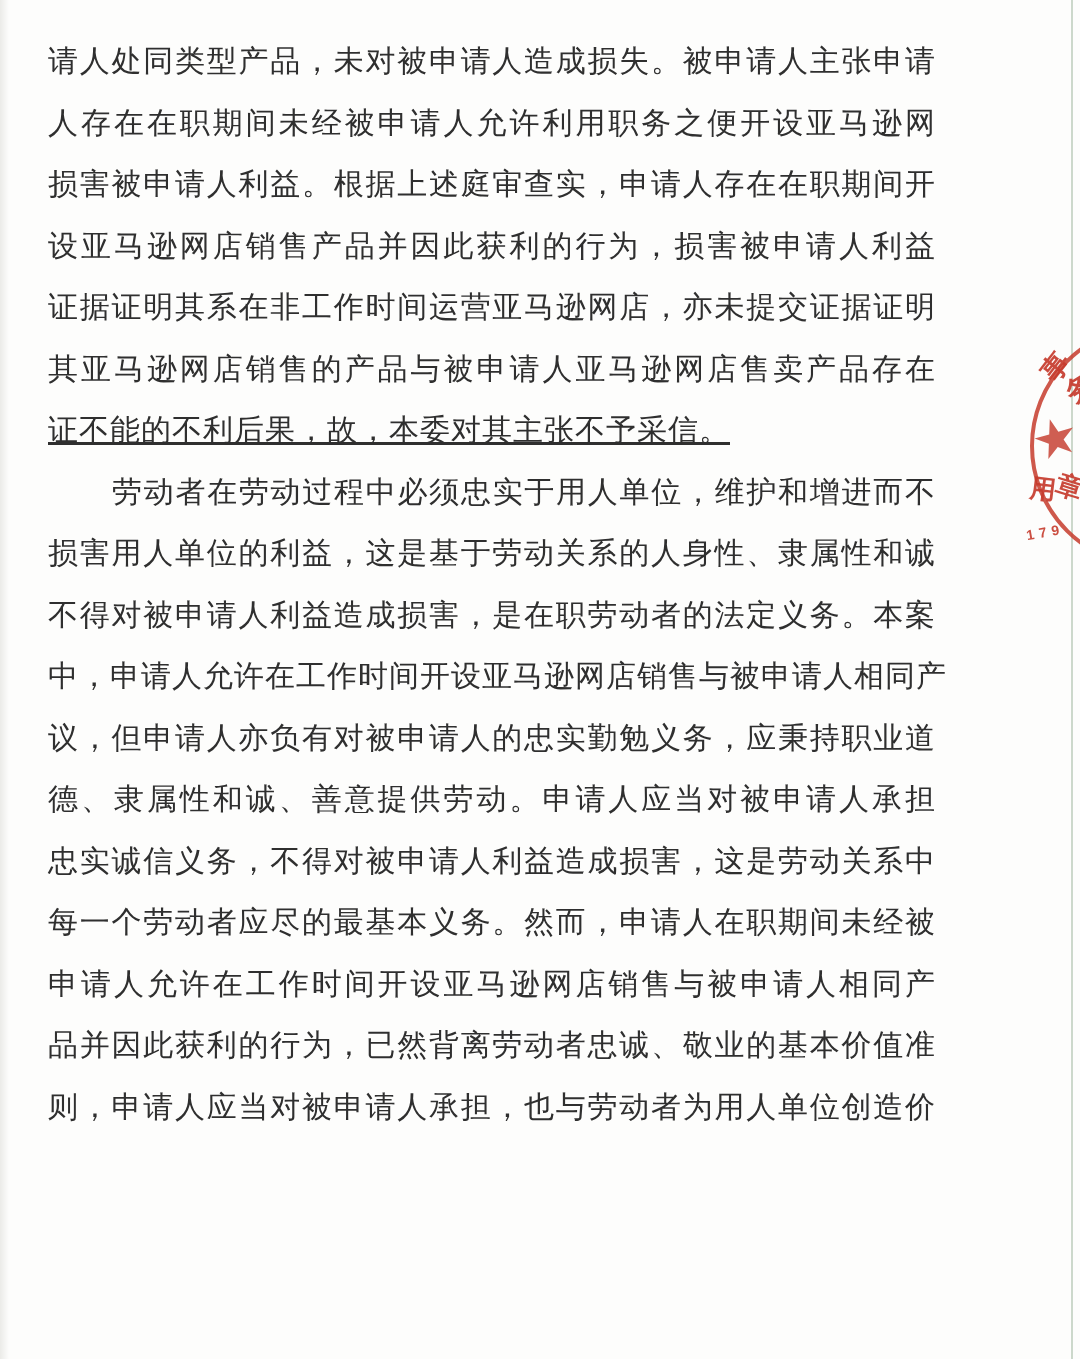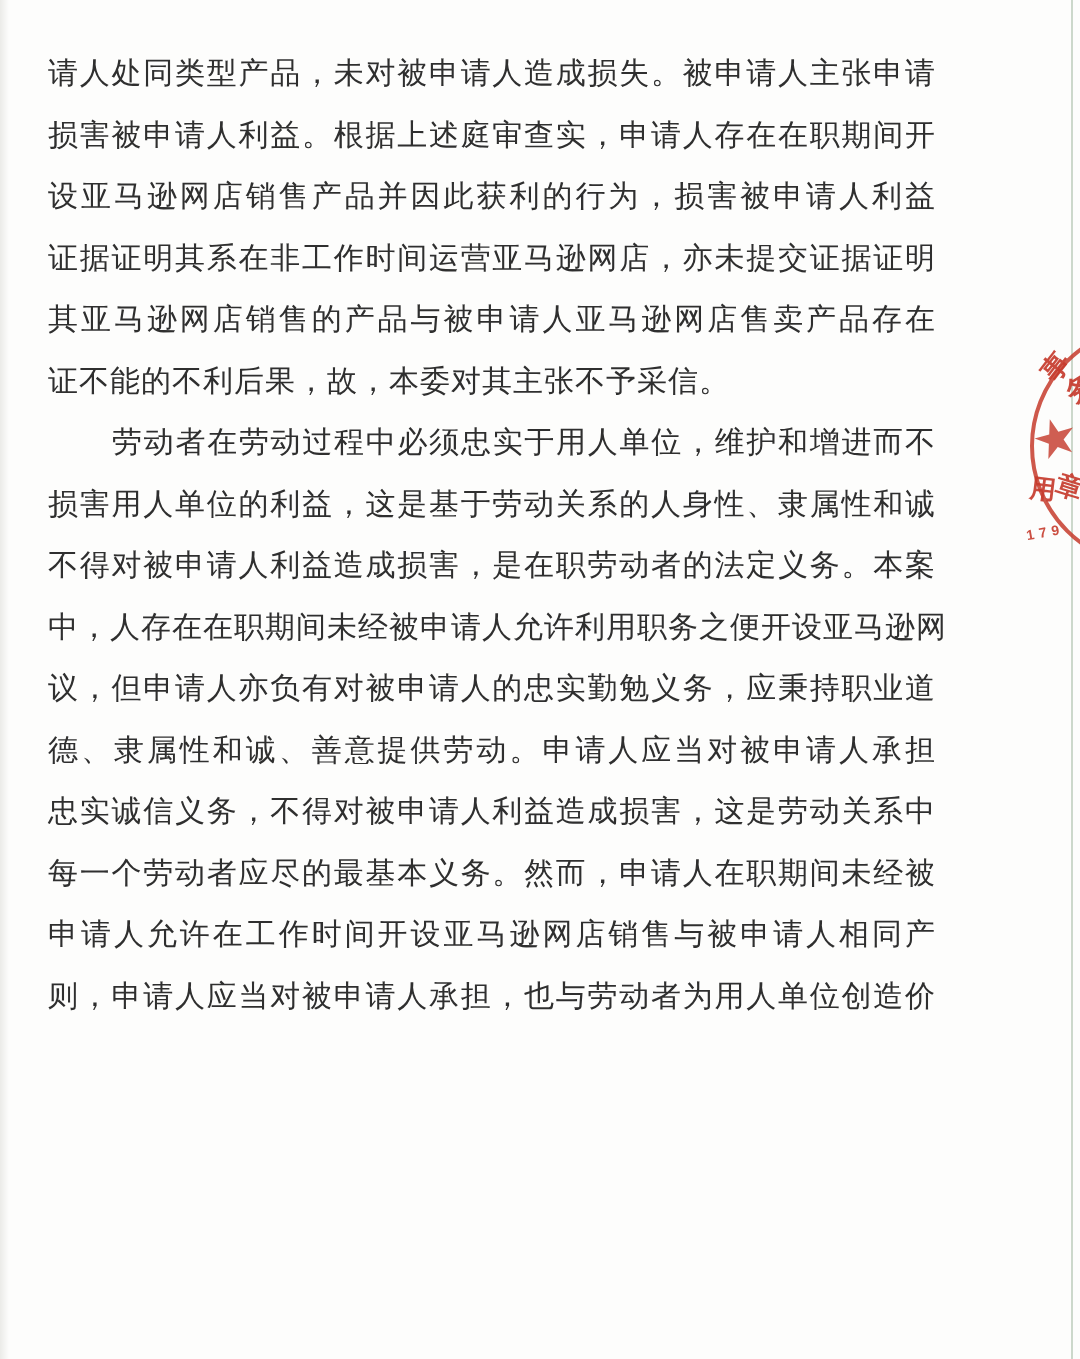--- a/index.html
+++ b/index.html
@@ -25,39 +25,40 @@
   
   .right-edge-line {
     position: absolute;
     left: 1071px; top: 0;
     width: 2px; height: 100%;
     background: #ccd8cb;
   }
   .text-block {
     position: absolute;
     left: 48px;
-    top: 42px;
+    top: 30px;
     width: 888px;
     color: #2f2f2f;
     font-size: 30px;
     letter-spacing: 1px;
   }
   .para { margin: 0; padding: 0; }
   .line {
     height: 61.5px;
     line-height: 61.5px;
     text-align: justify;
     text-align-last: justify;
     text-justify: inter-character;
     white-space: nowrap;
     overflow: visible;
   }
   .line.short {
     text-align: right;
     text-align-last: left;
+    text-decoration: underline;
   }
   .line.indent { text-indent: 64px; }
 
   
   .stamp {
     position: absolute;
     left: 0; top: 0;
     width: 100%; height: 100%;
     pointer-events: none;
   }
@@ -100,36 +101,38 @@
 <body>
 
 <div class="page">
 
   <div class="left-edge-shade"></div>
   <div class="right-edge-line"></div>
 
   <div class="text-block" id="text-block">
       <div class="para">
         <div class="line">请人处同类型产品，未对被申请人造成损失。被申请人主张申请</div>
+        <div class="line">人存在在职期间未经被申请人允许利用职务之便开设亚马逊网</div>
         <div class="line">损害被申请人利益。根据上述庭审查实，申请人存在在职期间开</div>
         <div class="line">设亚马逊网店销售产品并因此获利的行为，损害被申请人利益</div>
         <div class="line">证据证明其系在非工作时间运营亚马逊网店，亦未提交证据证明</div>
         <div class="line">其亚马逊网店销售的产品与被申请人亚马逊网店售卖产品存在</div>
         <div class="line short">证不能的不利后果，故，本委对其主张不予采信。</div>
       </div>
       <div class="para">
         <div class="line indent">劳动者在劳动过程中必须忠实于用人单位，维护和增进而不</div>
         <div class="line">损害用人单位的利益，这是基于劳动关系的人身性、隶属性和诚</div>
         <div class="line">不得对被申请人利益造成损害，是在职劳动者的法定义务。本案</div>
-        <div class="line">中，人存在在职期间未经被申请人允许利用职务之便开设亚马逊网</div>
+        <div class="line">中，申请人允许在工作时间开设亚马逊网店销售与被申请人相同产</div>
         <div class="line">议，但申请人亦负有对被申请人的忠实勤勉义务，应秉持职业道</div>
         <div class="line">德、隶属性和诚、善意提供劳动。申请人应当对被申请人承担</div>
         <div class="line">忠实诚信义务，不得对被申请人利益造成损害，这是劳动关系中</div>
         <div class="line">每一个劳动者应尽的最基本义务。然而，申请人在职期间未经被</div>
         <div class="line">申请人允许在工作时间开设亚马逊网店销售与被申请人相同产</div>
+        <div class="line">品并因此获利的行为，已然背离劳动者忠诚、敬业的基本价值准</div>
         <div class="line">则，申请人应当对被申请人承担，也与劳动者为用人单位创造价</div>
       </div>
     </div>
 
   <div class="stamp">
     <div class="stamp-ring"></div>
     <span class="stamp-char c-top1">事</span>
     <span class="stamp-char c-top2">务</span>
     <span class="stamp-star">★</span>
     <span class="stamp-char c-bot1">用</span>

